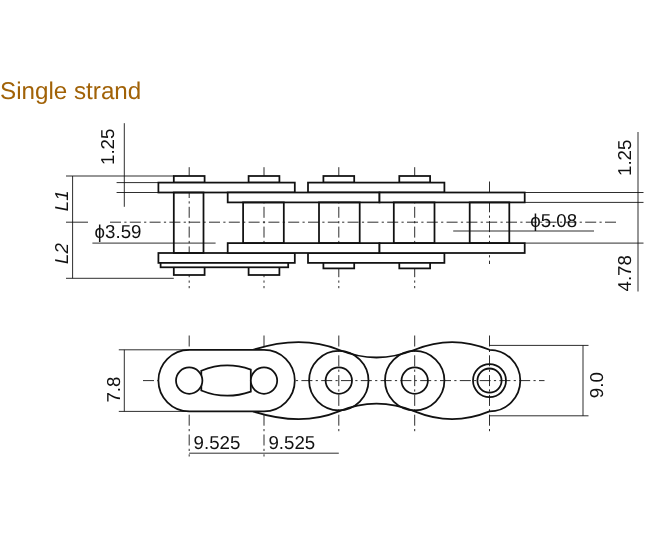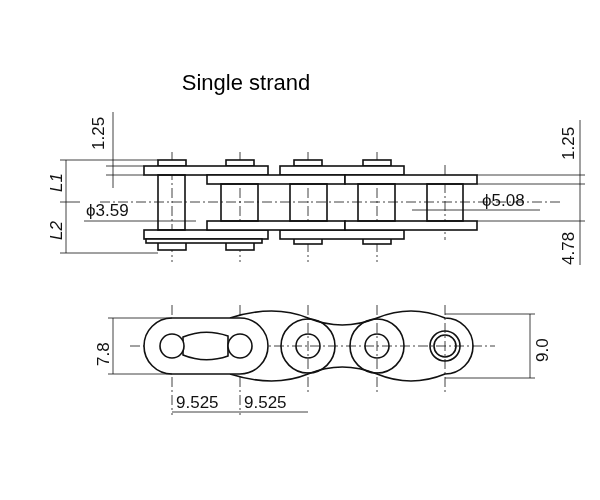--- a/index.html
+++ b/index.html
@@ -1,17 +1,17 @@
 <!DOCTYPE html>
 <html><head>
 <meta charset="utf-8">
 <style>
   html, body { margin: 0; padding: 0; background: #ffffff; }
   body { width: 600px; height: 500px; position: relative; overflow: hidden; font-family: "Liberation Sans", sans-serif; }
-  #title { position: absolute; left: 0; width: 492px; top: 70px; text-align: center; font-size: 22px; color: #000000; }
+  #title { position: absolute; left: 0; width: 492px; top: 70px; text-align: left; font-size: 22px; color: #a16207; }
   svg { position: absolute; left: 0; top: 0; }
   .ln { stroke: #111; stroke-width: 1.6; fill: none; }
   .th { stroke: #111; stroke-width: 0.8; fill: none; }
   .cl { stroke: #111; stroke-width: 0.8; fill: none; stroke-dasharray: 10 3 2 3; }
   .pl { stroke: #111; stroke-width: 1.6; fill: #fff; }
   .txt { font-family: "Liberation Sans", sans-serif; font-size: 17px; fill: #111; }
   .it { font-style: italic; }
 </style>
 </head>
 <body>

